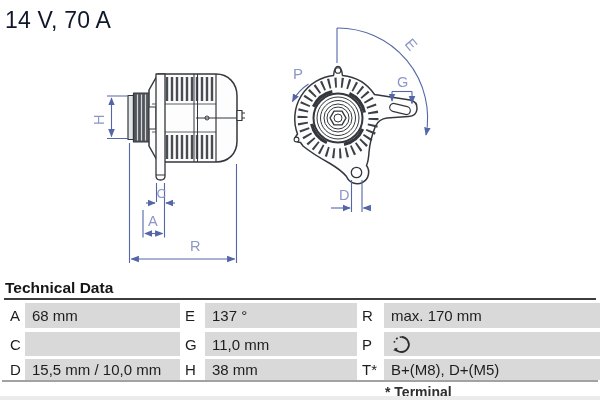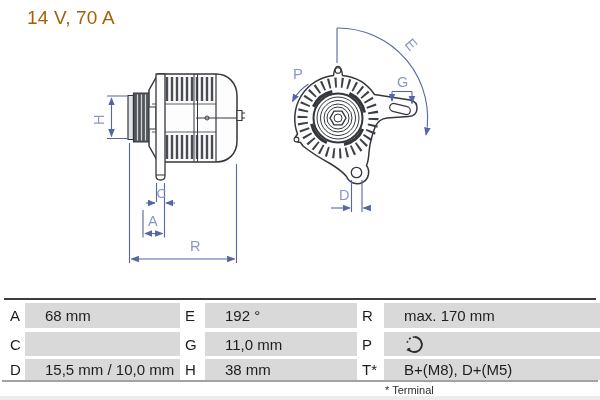--- a/index.html
+++ b/index.html
@@ -2,39 +2,39 @@
 <html><head>
 <meta charset="utf-8">
 <style>
   html,body{margin:0;padding:0;}
   body{
     width:600px;height:400px;overflow:hidden;background:#ffffff;
     font-family:"Liberation Sans","DejaVu Sans",sans-serif;
     -webkit-font-smoothing:antialiased;position:relative;
   }
   .stage{position:absolute;left:0;top:0;width:600px;height:400px;}
-  .rating{position:absolute;left:27px;top:7px;font-size:19px;color:#a16207;letter-spacing:0.2px;}
+  .rating{position:absolute;left:5px;top:7px;font-size:23px;color:#0f172a;letter-spacing:0.2px;}
   .drawing-svg{position:absolute;left:0;top:0;}
   .drawing-svg text{font-family:"Liberation Sans","DejaVu Sans",sans-serif;}
 
   .tech-title{position:absolute;left:5px;top:279px;font-size:15.5px;font-weight:bold;color:#151515;}
   .tech-rule{position:absolute;left:4px;top:298px;width:592px;height:2px;background:#3d3d3d;}
   .t-row{position:absolute;left:0;width:600px;}
   .t-row.r1{top:303px;height:25px;}
   .t-row.r2{top:332px;height:24px;}
   .t-row.r3{top:359px;height:21px;}
   .cell{position:absolute;top:0;height:100%;display:flex;align-items:center;
         font-size:15px;color:#1d1d1d;white-space:nowrap;overflow:hidden;}
   .cell.key{background:#ffffff;padding-left:5px;}
-  .cell.val{background:#d9d9d9;padding-left:20px;}
+  .cell.val{background:#d9d9d9;padding-left:7px;}
   .k1{left:5px;width:20px;}   .v1{left:25px;width:153px;}
   .k2{left:180px;width:25px;} .v2{left:205px;width:150px;}
   .k3{left:357px;width:27px;} .v3{left:384px;width:213px;}
   .row-sep{position:absolute;left:2px;top:380px;width:596px;height:2px;background:#a2a2a2;}
-  .footnote{position:absolute;left:385px;top:384px;font-size:11px;font-weight:normal;color:#2e2e2e;}
+  .footnote{position:absolute;left:385px;top:384px;font-size:14px;font-weight:bold;color:#2e2e2e;}
   .bottom-bar{position:absolute;left:0;top:396px;width:600px;height:4px;background:#ebebeb;}
   .rot-icon{display:block;}
 </style>
 </head>
 <body>
 
 <div class="stage">
 
   <div class="rating">14 V, 70 A</div>
 
@@ -121,27 +121,28 @@
         <line x1="331" y1="208" x2="350" y2="208" marker-end="url(#arr)"></line>
         <line x1="371" y1="208" x2="363.5" y2="208" marker-end="url(#arr)"></line>
       </g>
       <text x="293" y="79" font-size="15" fill="#8d97c6">P</text>
       <text transform="translate(404,44) rotate(50)" font-size="15" fill="#8d97c6">E</text>
       <text x="397" y="87" font-size="14.5" fill="#8d97c6">G</text>
       <text x="339" y="200" font-size="14.5" fill="#8d97c6">D</text>
     </g>
   </svg>
 
+  <div class="tech-title">Technical Data</div>
   <div class="tech-rule"></div>
 
   <div class="t-row r1">
     <div class="cell key k1">A</div>
     <div class="cell val v1">68 mm</div>
     <div class="cell key k2">E</div>
-    <div class="cell val v2">192 °</div>
+    <div class="cell val v2">137 °</div>
     <div class="cell key k3">R</div>
     <div class="cell val v3">max. 170 mm</div>
   </div>
 
   <div class="t-row r2">
     <div class="cell key k1">C</div>
     <div class="cell val v1"></div>
     <div class="cell key k2">G</div>
     <div class="cell val v2">11,0 mm</div>
     <div class="cell key k3">P</div>

